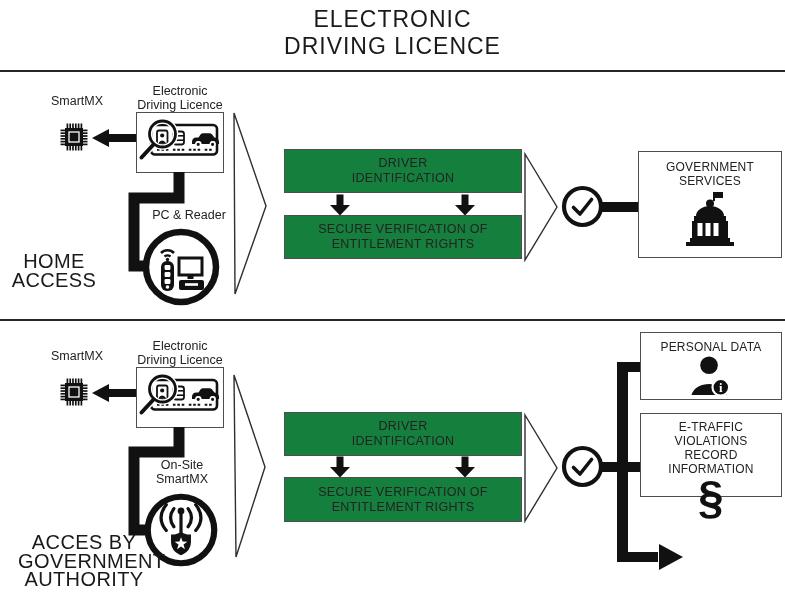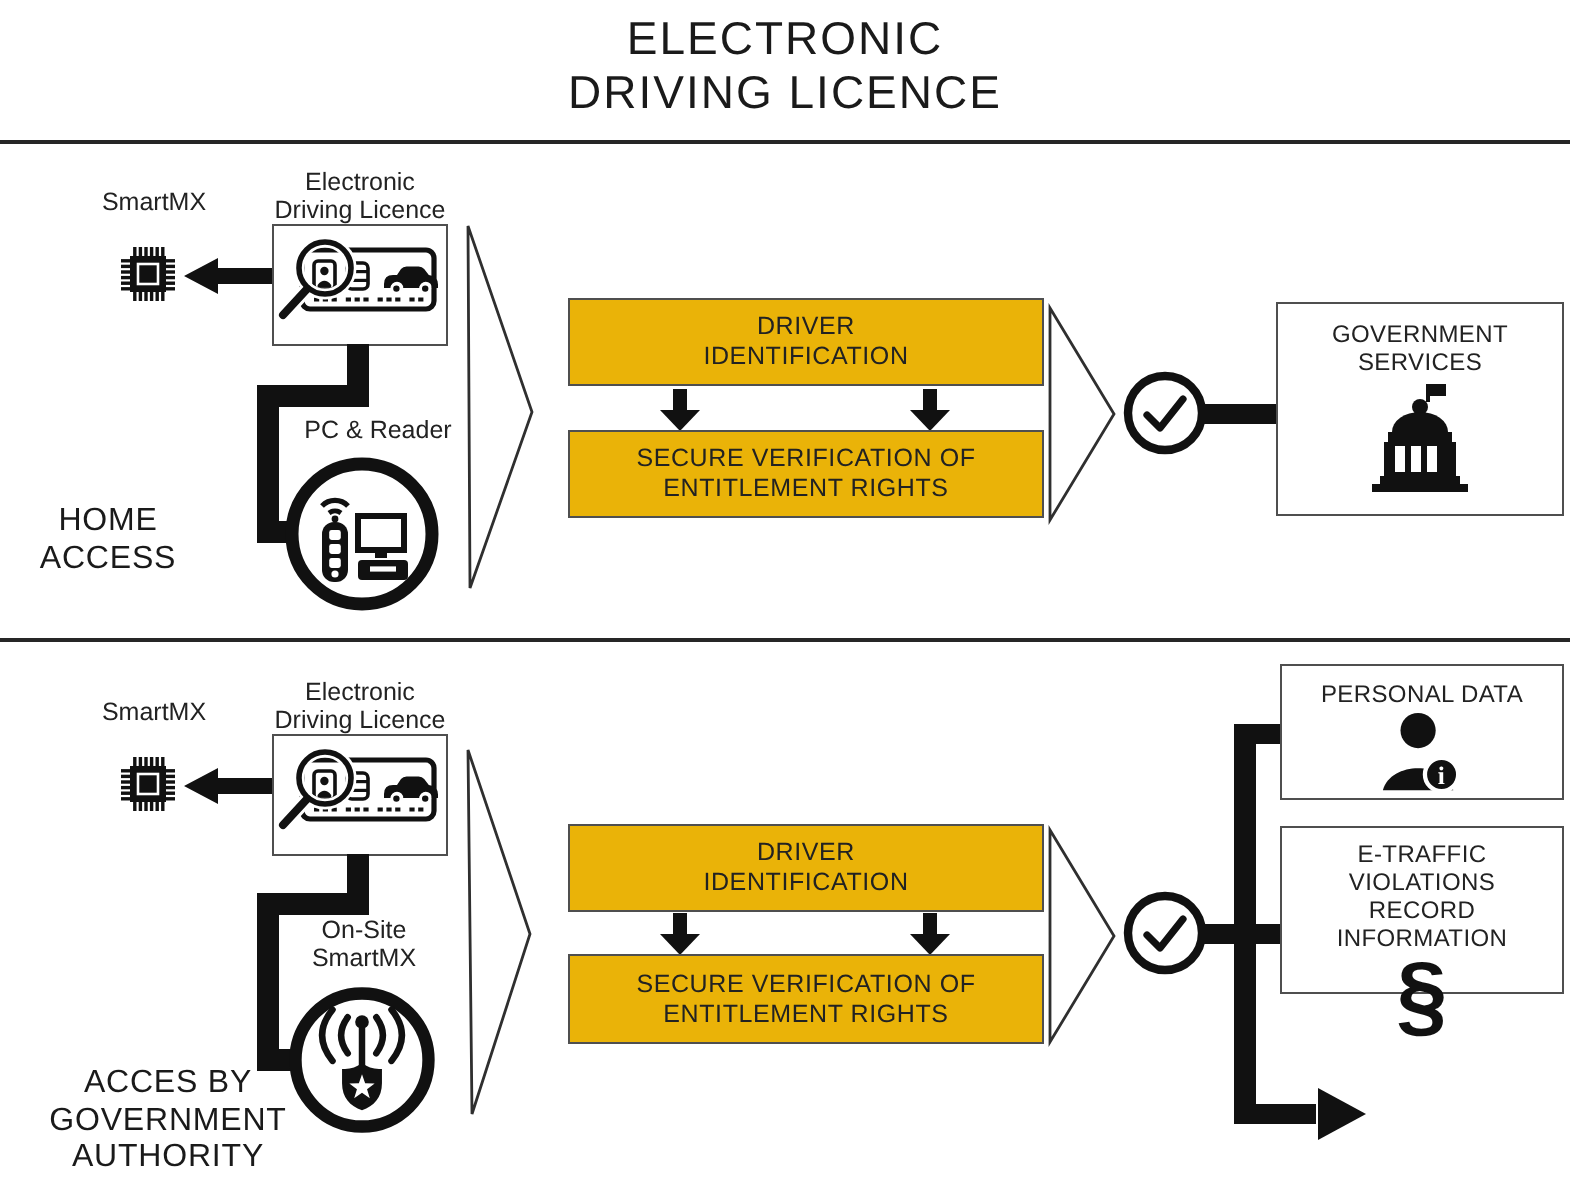--- a/index.html
+++ b/index.html
@@ -3,22 +3,22 @@
 <meta charset="utf-8">
 <style>
   * { margin:0; padding:0; box-sizing:border-box; }
   body { background:#fff; font-family:"Liberation Sans", sans-serif; }
   .canvas { position:relative; width:785px; height:600px; background:#fff; color:#1c1c1c; overflow:hidden;padding-left:40px; }
   .abs { position:absolute; }
   .ml { white-space:pre-line; }
   .title { top:6px; left:0; width:785px; text-align:center; font-size:23px; line-height:27px; letter-spacing:1px; color:#1a1a1a; }
   .divider { left:0; width:785px; height:2px; background:#262626; }
   .small-lbl { font-size:12.5px; line-height:14px; text-align:center; color:#222; }
-  .side-lbl { font-size:16px; line-height:18.5px; text-align:center; letter-spacing:0.4px; color:#1a1a1a; }
-  .pbox { border:1.5px solid #4f4f4f; background:#eab308; display:flex; align-items:center; justify-content:center;
+  .side-lbl { font-size:20px; line-height:18.5px; text-align:center; letter-spacing:0.4px; color:#1a1a1a; }
+  .pbox { border:1.5px solid #4f4f4f; background:#15803d; display:flex; align-items:center; justify-content:center;
           text-align:center; font-size:12.5px; line-height:15px; letter-spacing:0.3px; color:#222; }
   .obox { border:1.5px solid #4f4f4f; background:#fff; display:flex; flex-direction:column; align-items:center;
           text-align:center; font-size:12px; line-height:14px; letter-spacing:0.2px; color:#222; }
   .licbox { border:1.5px solid #4f4f4f; background:#fff; }
   .para { font-size:46px; font-weight:bold; line-height:42px; color:#111; }
   svg { display:block; }
 </style>
 </head>
 <body>
 

